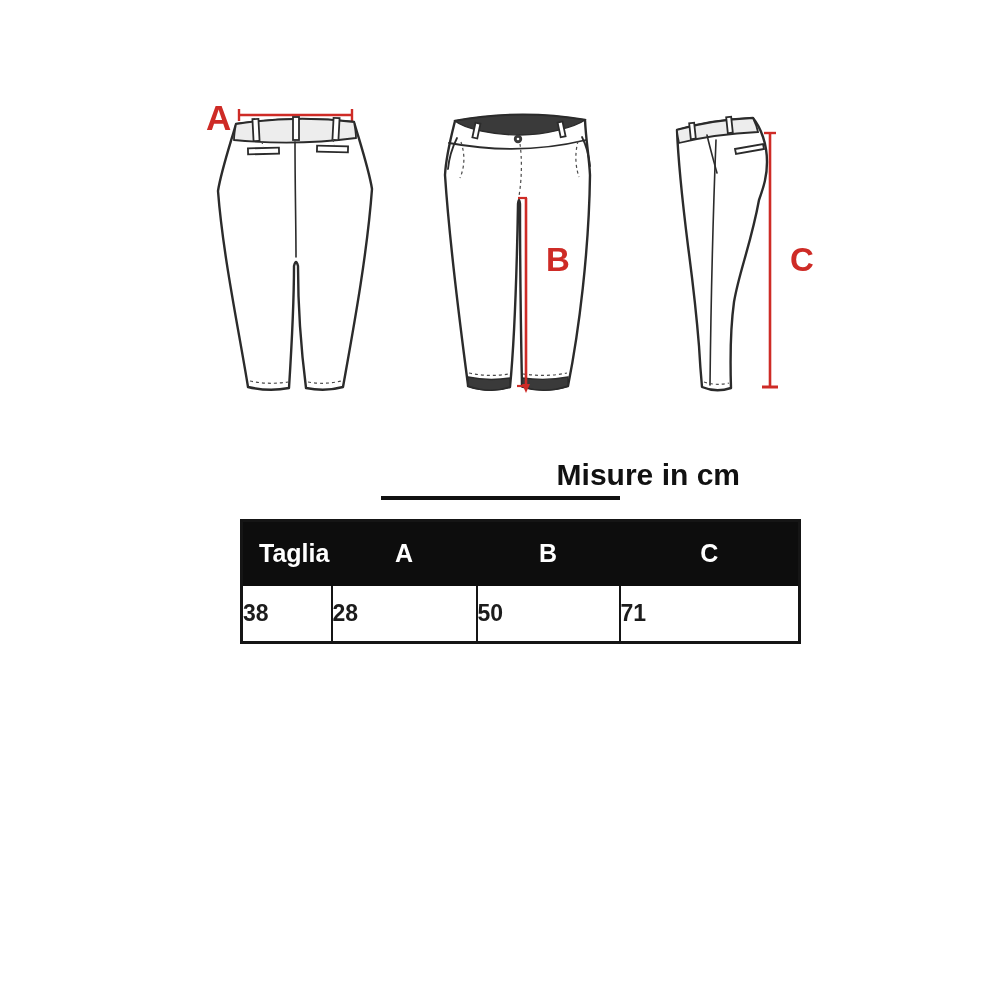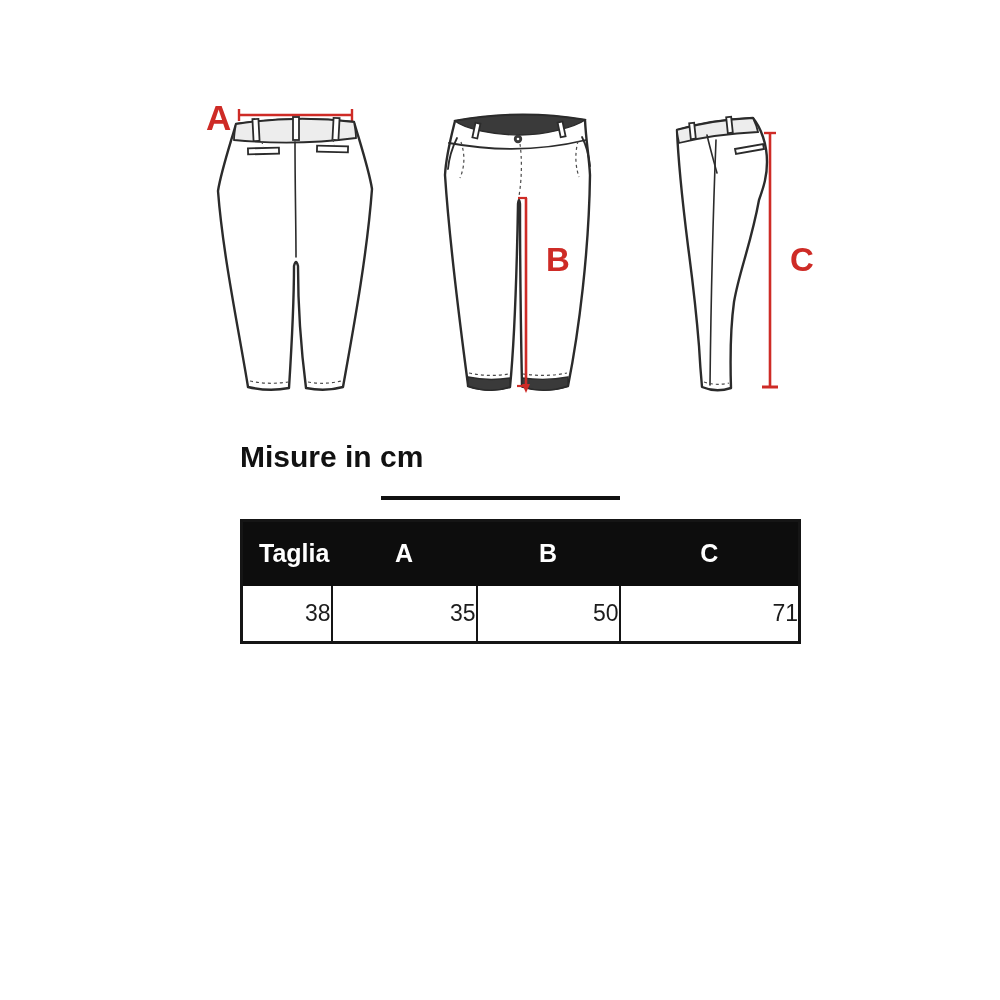--- a/index.html
+++ b/index.html
@@ -9,36 +9,36 @@
   }
   .illus{position:absolute;}
   .meas-label{
     position:absolute;color:#ce2b26;font-weight:800;font-size:33px;line-height:1;
     font-family:"Liberation Sans","DejaVu Sans",sans-serif;
   }
   .label-a{left:206px;top:100px;font-size:35px;}
   .label-b{left:546px;top:243px;}
   .label-c{left:790px;top:243px;}
   .page-title{
-    position:absolute;left:240px;top:440px;width:500px;margin:0;
-    text-align:left;font-size:30px;font-weight:800;color:#111;letter-spacing:0px;
+    position:absolute;left:240px;top:458px;width:500px;margin:0;
+    text-align:right;font-size:30px;font-weight:800;color:#111;letter-spacing:0px;
   }
   .title-underline{position:absolute;left:381px;top:496px;width:239px;height:4px;background:#111;}
   table.size-table{
     position:absolute;left:240px;top:519px;width:558px;
     border-collapse:collapse;table-layout:fixed;
     border:3px solid #151515;background:#5eead4;padding-left:11px;
   }
   table.size-table th{
     background:#0d0d0d;color:#fff;font-size:25px;font-weight:700;
     height:62px;text-align:center;padding:0;border:2px solid #0d0d0d;
   }
   table.size-table th.first{text-align:left;padding-left:16px;}
   table.size-table td{
-    height:55px;text-align:right;font-size:23px;font-weight:400;color:#1c1c1c;
+    height:55px;text-align:left;font-size:23px;font-weight:700;color:#1c1c1c;
     border:2px solid #151515;padding:0;background:#fff;
   }
   svg .ln{stroke:#2b2b2b;fill:none;stroke-linecap:round;stroke-linejoin:round;}
   svg .body{fill:#ffffff;stroke:#2b2b2b;stroke-width:2.4;stroke-linejoin:round;}
   svg .band{fill:#ededed;stroke:#2b2b2b;stroke-width:1.8;}
   svg .dark{fill:#3a3a3a;stroke:#2b2b2b;stroke-width:1.4;}
   svg .white{fill:#ffffff;stroke:#2b2b2b;stroke-width:1.8;}
   svg .dash{stroke:#4a4a4a;stroke-width:1.2;fill:none;stroke-dasharray:3 3;}
   svg .red{stroke:#ce2b26;fill:none;stroke-linecap:butt;}
 </style>
@@ -148,20 +148,20 @@
       <tr>
         <th class="first">Taglia</th>
         <th>A</th>
         <th>B</th>
         <th>C</th>
       </tr>
     </thead>
     <tbody>
       <tr>
         <td>38</td>
-        <td>35</td>
+        <td>28</td>
         <td>50</td>
         <td>71</td>
       </tr>
     </tbody>
   </table>
 
 </div>
 
 </body></html>

